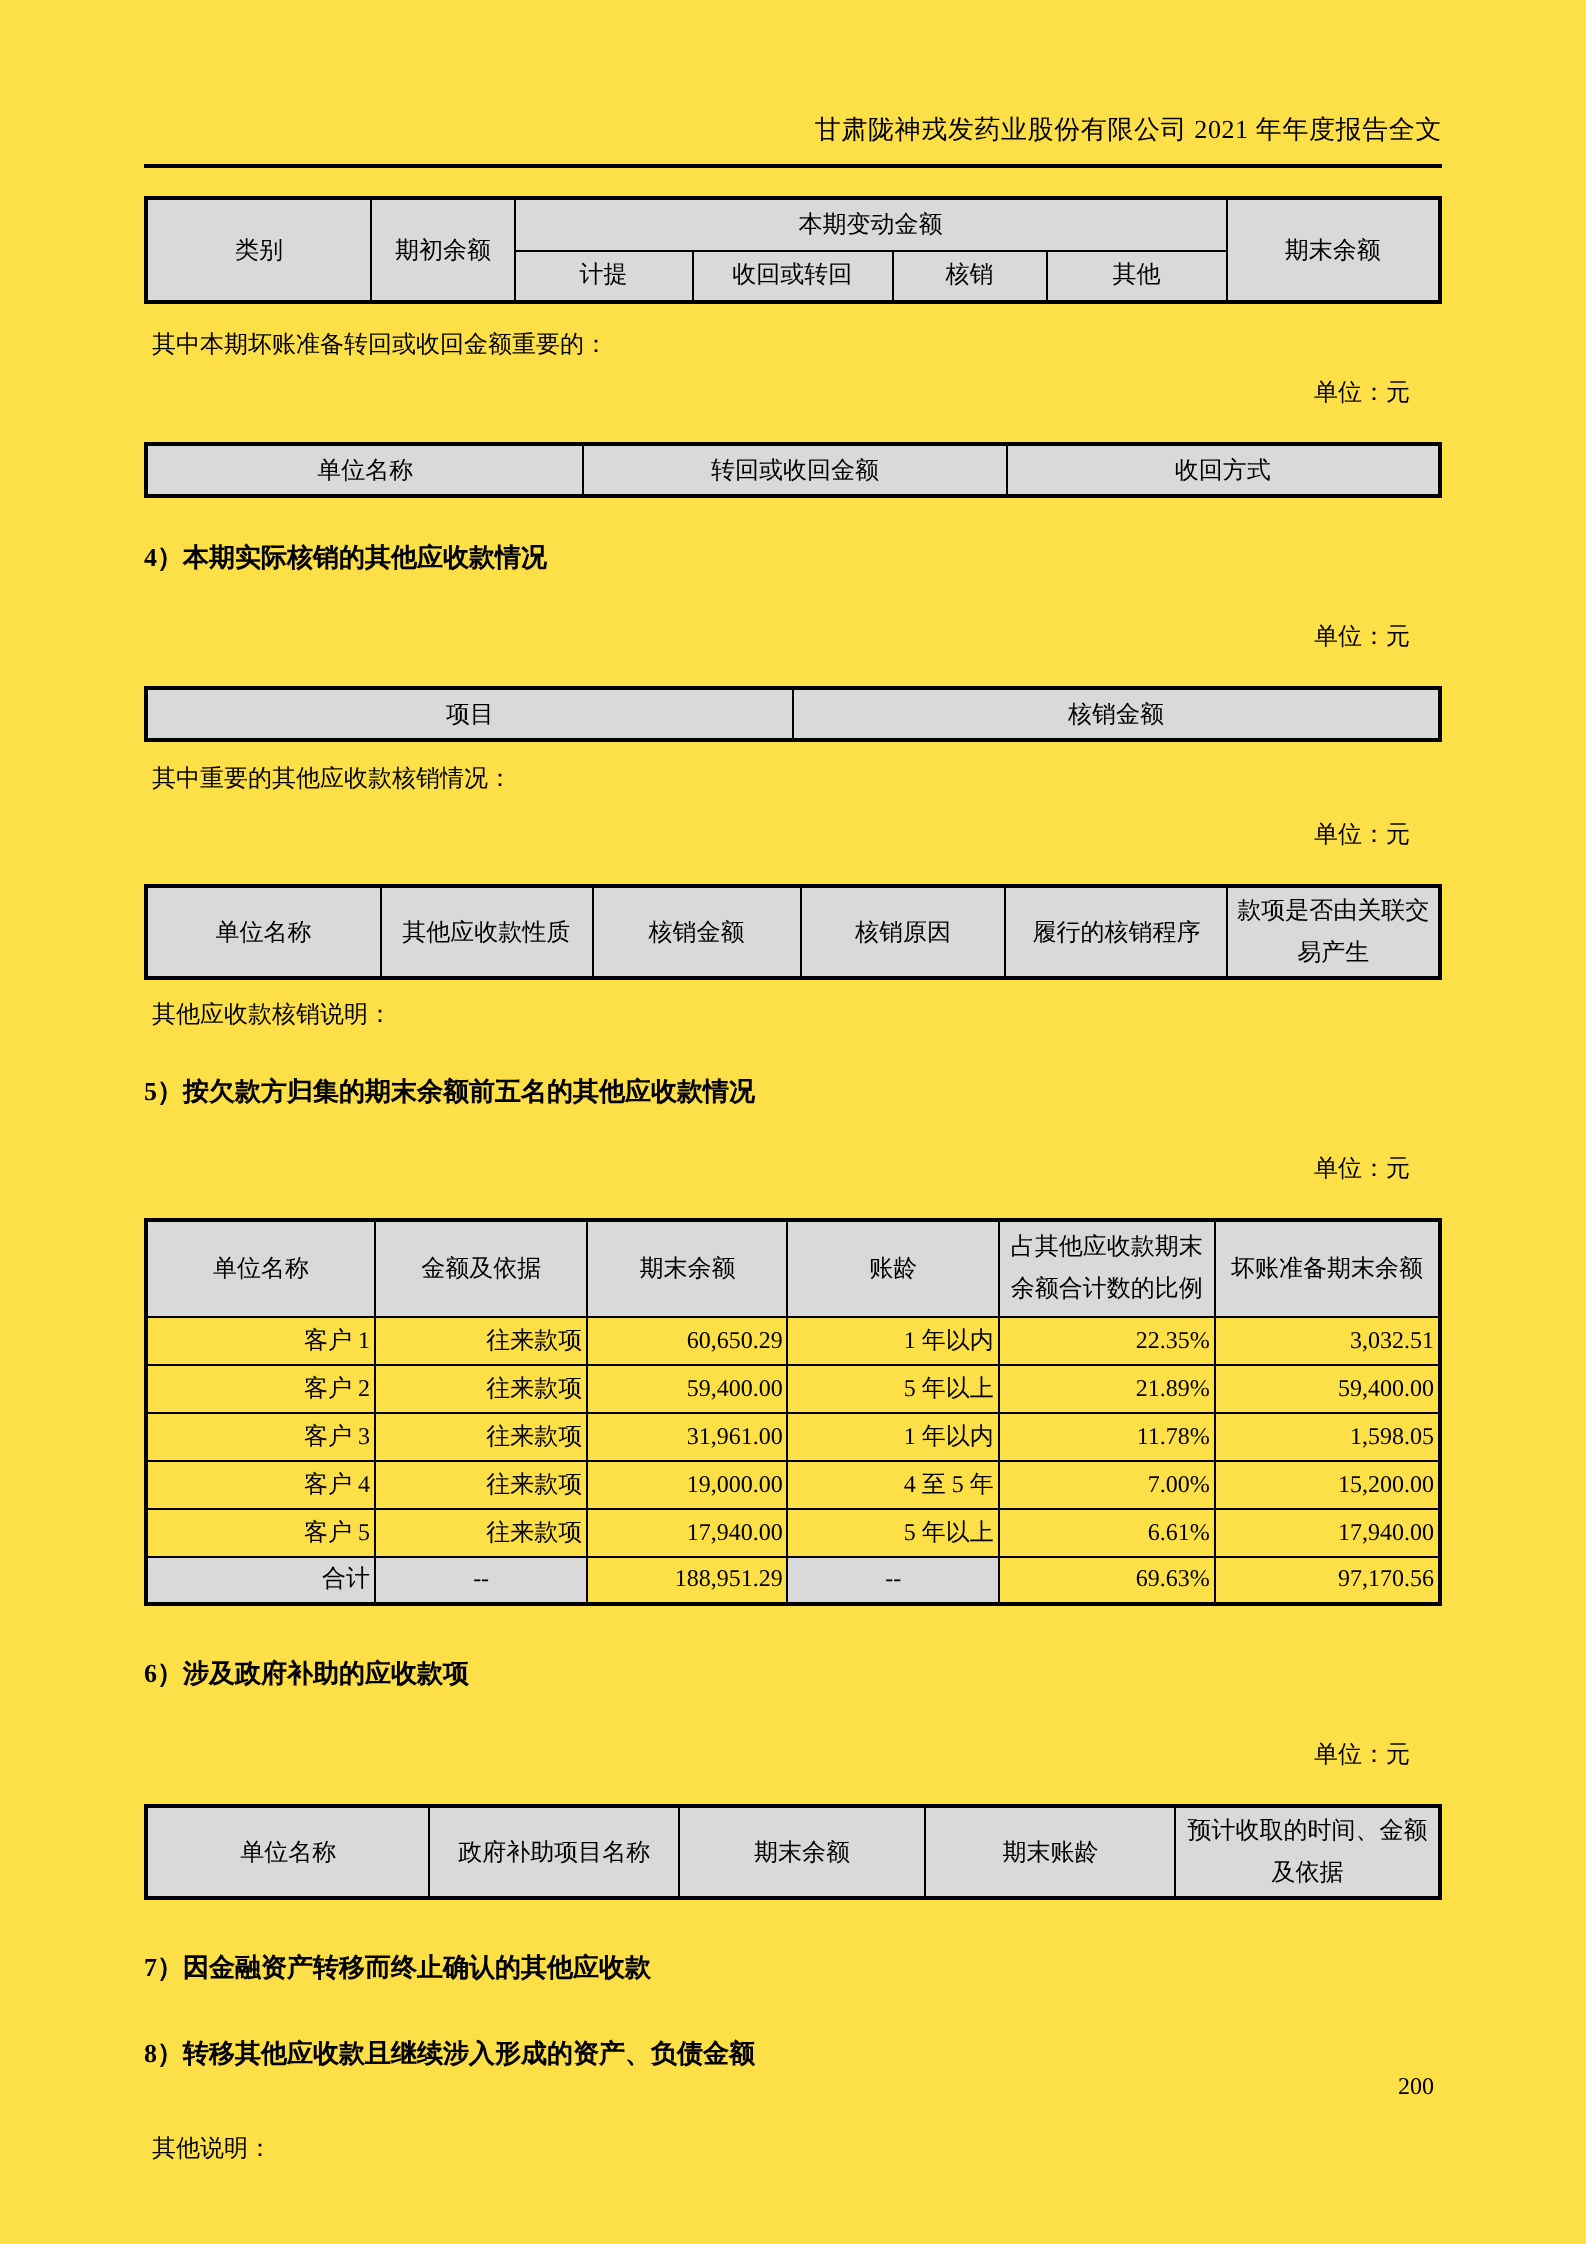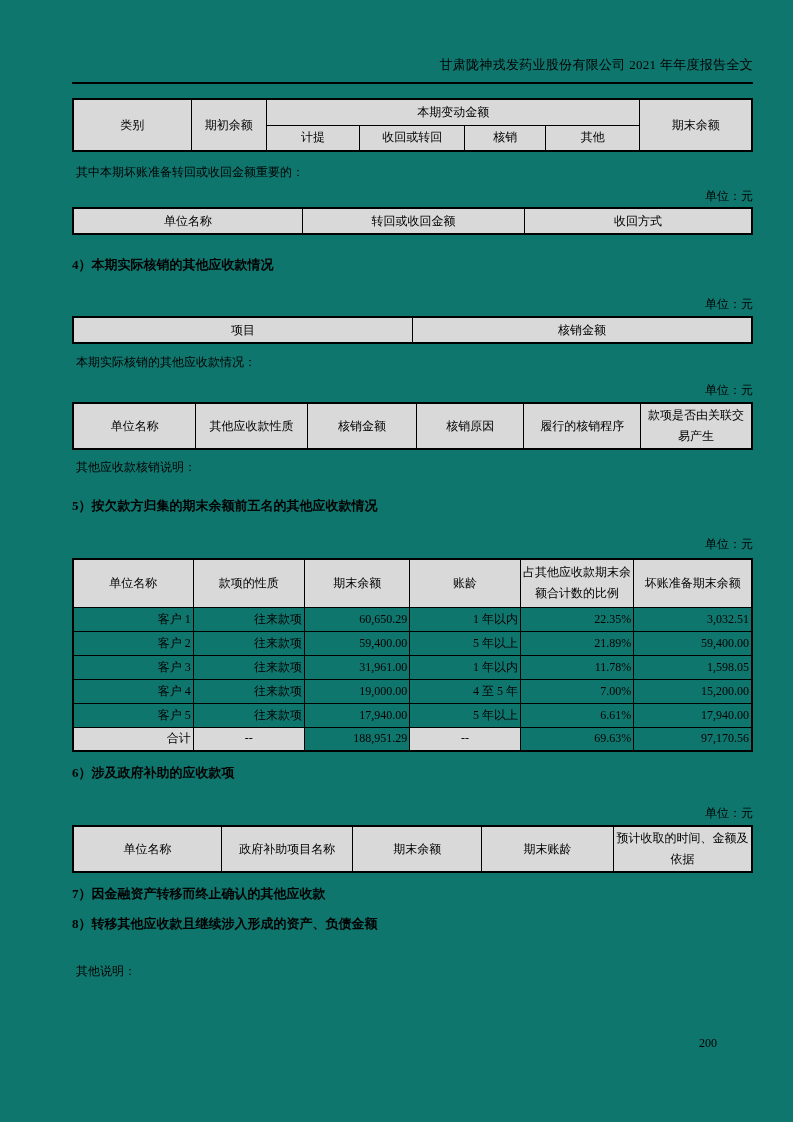--- a/index.html
+++ b/index.html
@@ -1,20 +1,20 @@
 <!DOCTYPE html>
 <html><head>
 <meta charset="utf-8">
 <style>
   * { box-sizing: border-box; }
   html, body { margin: 0; padding: 0; background: #888; }
   .page {
-    width: 793px; height: 1122px; margin: 0 auto; background: #0f766e;
+    width: 793px; height: 1122px; margin: 0 auto; background: #fde047;
     font-family: "Liberation Serif", "DejaVu Serif", serif; color: #000;
-    padding: 56px 40px 0 72px; position: relative; overflow: hidden;
+    padding: 56px 72px 0 72px; position: relative; overflow: hidden;
   }
   .doc-header {
     text-align: right; font-size: 13px; letter-spacing: 0.3px;
     padding-bottom: 8px; border-bottom: 2px solid #000;
   }
   table { width: 100%; border-collapse: collapse; table-layout: fixed; }
   th, td {
     border: 1px solid #000; font-size: 12px; font-weight: normal;
     padding: 1px 2px; word-break: break-all; vertical-align: middle;
   }
@@ -23,27 +23,27 @@
   .r26 th { height: 26px; }
   .r44 th { height: 44px; }
   .t5 th { height: 48px; }
   .t5 td { height: 24px; }
   .al { text-align: right; }
   .ar { text-align: right; }
   .ac { text-align: center; }
   .pl { padding-left: 5px; }
   .gbg { background: #d9d9d9; }
   .note { font-size: 12px; margin: 4px; }
-  .unit { font-size: 12px; margin: 0; text-align: right; }
+  .unit { font-size: 12px; margin: 16px; text-align: right; }
   .heading { font-size: 13px; font-weight: bold; margin: 0; }
   .mt2 { margin-top: 2px; }  .mt3 { margin-top: 3px; }  .mt5 { margin-top: 5px; }
   .mt7 { margin-top: 7px; }  .mt9 { margin-top: 9px; }  .mt10 { margin-top: 10px; }
   .mt11 { margin-top: 11px; } .mt12 { margin-top: 12px; } .mt14 { margin-top: 14px; }
   .mt21 { margin-top: 21px; } .mt22 { margin-top: 22px; } .mt23 { margin-top: 23px; }
-  .mt24 { margin-top: 12px; } .mt30 { margin-top: 30px; }
+  .mt24 { margin-top: 25px; } .mt30 { margin-top: 30px; }
   .page-number { position: absolute; top: 1036px; right: 76px; font-size: 12px; }
 </style>
 </head>
 <body>
 
 <div class="page">
 
   <div class="doc-header">甘肃陇神戎发药业股份有限公司 2021 年年度报告全文</div>
 
   <table class="mt14 r26">
@@ -99,21 +99,21 @@
         <col style="width:50%">
       </colgroup>
     <tbody>
         <tr>
       <th class="hd">项目</th>
       <th class="hd">核销金额</th>
     </tr>
   </tbody>
     </table>
 
-  <p class="note mt10">本期实际核销的其他应收款情况：</p>
+  <p class="note mt10">其中重要的其他应收款核销情况：</p>
   <p class="unit mt11">单位：元</p>
 
   <table class="mt3 r44">
     <colgroup>
       <col style="width:18.1%">
         <col style="width:16.4%">
         <col style="width:16.1%">
       <col style="width:15.8%">
         <col style="width:17.2%">
         <col style="width:16.4%">
@@ -140,21 +140,21 @@
       <col style="width:17.7%">
         <col style="width:16.4%">
         <col style="width:15.5%">
       <col style="width:16.3%">
         <col style="width:16.7%">
         <col style="width:17.4%">
     </colgroup>
     <tbody>
         <tr>
       <th class="hd">单位名称</th>
-      <th class="hd">款项的性质</th>
+      <th class="hd">金额及依据</th>
       <th class="hd">期末余额</th>
       <th class="hd">账龄</th>
       <th class="hd">占其他应收款期末余额合计数的比例</th>
       <th class="hd">坏账准备期末余额</th>
     </tr>
     <tr>
       <td class="al pl">客户 1</td>
       <td class="al pl">往来款项</td>
       <td class="ar">60,650.29</td>
       <td class="al">1 年以内</td>

